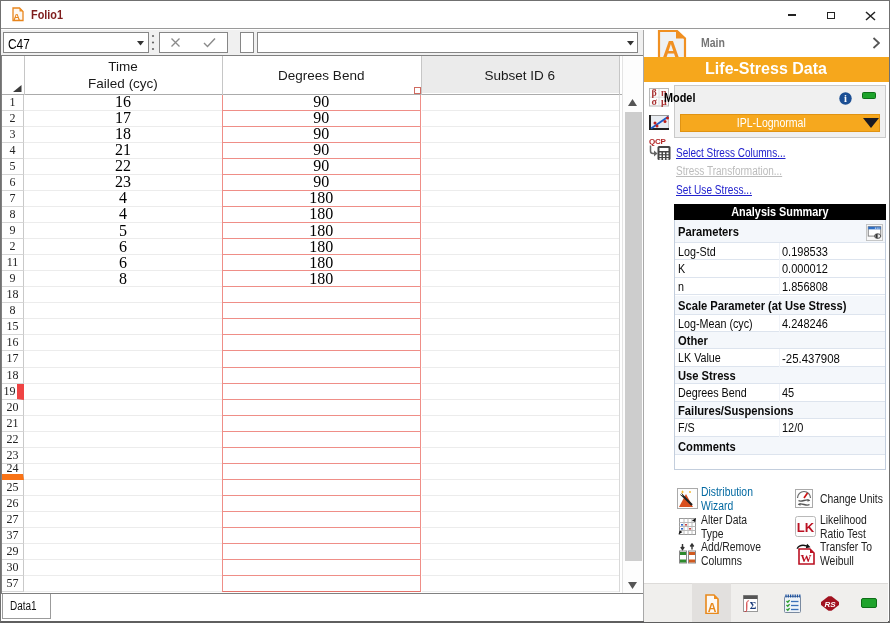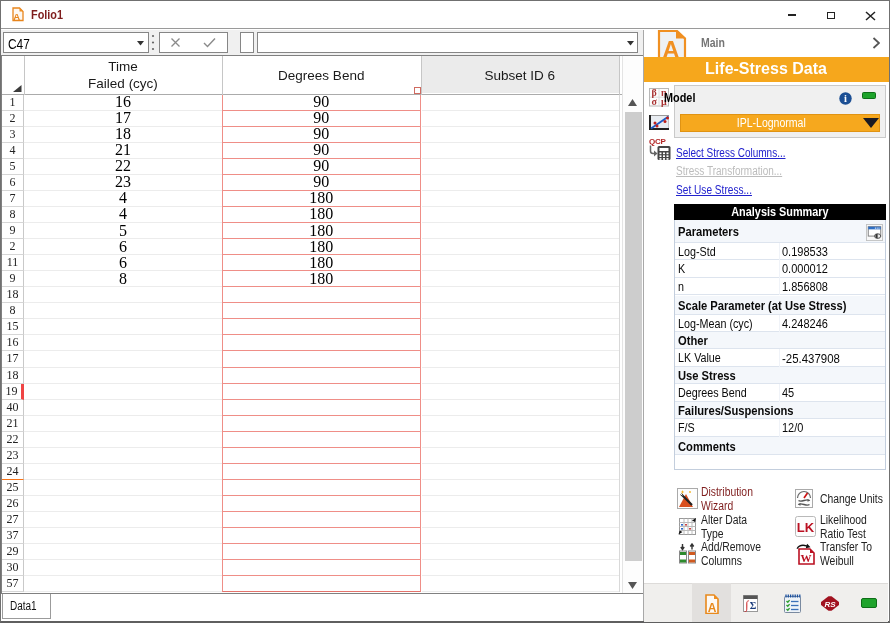--- a/index.html
+++ b/index.html
@@ -128,41 +128,41 @@
 <div class="abs serif" style="left:222px;top:335.40px;width:198.5px;height:16.06px;border-bottom:1px solid #ef8e87;border-left:1px solid #ef8e87;border-right:1px solid #ef8e87;font-size:16px;color:#000;display:flex;align-items:center;justify-content:center"></div>
 <div class="abs" style="left:421.5px;top:335.40px;width:197.5px;height:16.06px;border-bottom:1px solid #ececec"></div>
 <div class="abs serif" style="left:2px;top:351.46px;width:22px;height:16.06px;border-right:1px solid #c9c9c9;border-bottom:1px solid #d6d6d6;font-size:12px;color:#222;display:flex;align-items:center;justify-content:center">17</div>
 <div class="abs serif" style="left:24px;top:351.46px;width:198px;height:16.06px;border-bottom:1px solid #ececec;font-size:16px;color:#000;display:flex;align-items:center;justify-content:center"></div>
 <div class="abs serif" style="left:222px;top:351.46px;width:198.5px;height:16.06px;border-bottom:1px solid #ef8e87;border-left:1px solid #ef8e87;border-right:1px solid #ef8e87;font-size:16px;color:#000;display:flex;align-items:center;justify-content:center"></div>
 <div class="abs" style="left:421.5px;top:351.46px;width:197.5px;height:16.06px;border-bottom:1px solid #ececec"></div>
 <div class="abs serif" style="left:2px;top:367.52px;width:22px;height:16.06px;border-right:1px solid #c9c9c9;border-bottom:1px solid #d6d6d6;font-size:12px;color:#222;display:flex;align-items:center;justify-content:center">18</div>
 <div class="abs serif" style="left:24px;top:367.52px;width:198px;height:16.06px;border-bottom:1px solid #ececec;font-size:16px;color:#000;display:flex;align-items:center;justify-content:center"></div>
 <div class="abs serif" style="left:222px;top:367.52px;width:198.5px;height:16.06px;border-bottom:1px solid #ef8e87;border-left:1px solid #ef8e87;border-right:1px solid #ef8e87;font-size:16px;color:#000;display:flex;align-items:center;justify-content:center"></div>
 <div class="abs" style="left:421.5px;top:367.52px;width:197.5px;height:16.06px;border-bottom:1px solid #ececec"></div>
-<div class="abs serif" style="left:2px;top:383.58px;width:22px;height:16.06px;border-right:3px solid #ef4444;border-bottom:1px solid #d6d6d6;font-size:12px;color:#222;display:flex;align-items:center;justify-content:center">19</div>
+<div class="abs serif" style="left:2px;top:383.58px;width:22px;height:16.06px;border-right:7px solid #ef4444;border-bottom:1px solid #d6d6d6;font-size:12px;color:#222;display:flex;align-items:center;justify-content:center">19</div>
 <div class="abs serif" style="left:24px;top:383.58px;width:198px;height:16.06px;border-bottom:1px solid #ececec;font-size:16px;color:#000;display:flex;align-items:center;justify-content:center"></div>
 <div class="abs serif" style="left:222px;top:383.58px;width:198.5px;height:16.06px;border-bottom:1px solid #ef8e87;border-left:1px solid #ef8e87;border-right:1px solid #ef8e87;font-size:16px;color:#000;display:flex;align-items:center;justify-content:center"></div>
 <div class="abs" style="left:421.5px;top:383.58px;width:197.5px;height:16.06px;border-bottom:1px solid #ececec"></div>
-<div class="abs serif" style="left:2px;top:399.64px;width:22px;height:16.06px;border-right:1px solid #c9c9c9;border-bottom:1px solid #d6d6d6;font-size:12px;color:#222;display:flex;align-items:center;justify-content:center">40</div>
+<div class="abs serif" style="left:2px;top:399.64px;width:22px;height:16.06px;border-right:1px solid #c9c9c9;border-bottom:1px solid #d6d6d6;font-size:12px;color:#222;display:flex;align-items:center;justify-content:center">20</div>
 <div class="abs serif" style="left:24px;top:399.64px;width:198px;height:16.06px;border-bottom:1px solid #ececec;font-size:16px;color:#000;display:flex;align-items:center;justify-content:center"></div>
 <div class="abs serif" style="left:222px;top:399.64px;width:198.5px;height:16.06px;border-bottom:1px solid #ef8e87;border-left:1px solid #ef8e87;border-right:1px solid #ef8e87;font-size:16px;color:#000;display:flex;align-items:center;justify-content:center"></div>
 <div class="abs" style="left:421.5px;top:399.64px;width:197.5px;height:16.06px;border-bottom:1px solid #ececec"></div>
 <div class="abs serif" style="left:2px;top:415.70px;width:22px;height:16.06px;border-right:1px solid #c9c9c9;border-bottom:1px solid #d6d6d6;font-size:12px;color:#222;display:flex;align-items:center;justify-content:center">21</div>
 <div class="abs serif" style="left:24px;top:415.70px;width:198px;height:16.06px;border-bottom:1px solid #ececec;font-size:16px;color:#000;display:flex;align-items:center;justify-content:center"></div>
 <div class="abs serif" style="left:222px;top:415.70px;width:198.5px;height:16.06px;border-bottom:1px solid #ef8e87;border-left:1px solid #ef8e87;border-right:1px solid #ef8e87;font-size:16px;color:#000;display:flex;align-items:center;justify-content:center"></div>
 <div class="abs" style="left:421.5px;top:415.70px;width:197.5px;height:16.06px;border-bottom:1px solid #ececec"></div>
 <div class="abs serif" style="left:2px;top:431.76px;width:22px;height:16.06px;border-right:1px solid #c9c9c9;border-bottom:1px solid #d6d6d6;font-size:12px;color:#222;display:flex;align-items:center;justify-content:center">22</div>
 <div class="abs serif" style="left:24px;top:431.76px;width:198px;height:16.06px;border-bottom:1px solid #ececec;font-size:16px;color:#000;display:flex;align-items:center;justify-content:center"></div>
 <div class="abs serif" style="left:222px;top:431.76px;width:198.5px;height:16.06px;border-bottom:1px solid #ef8e87;border-left:1px solid #ef8e87;border-right:1px solid #ef8e87;font-size:16px;color:#000;display:flex;align-items:center;justify-content:center"></div>
 <div class="abs" style="left:421.5px;top:431.76px;width:197.5px;height:16.06px;border-bottom:1px solid #ececec"></div>
 <div class="abs serif" style="left:2px;top:447.82px;width:22px;height:16.06px;border-right:1px solid #c9c9c9;border-bottom:1px solid #d6d6d6;font-size:12px;color:#222;display:flex;align-items:center;justify-content:center">23</div>
 <div class="abs serif" style="left:24px;top:447.82px;width:198px;height:16.06px;border-bottom:1px solid #ececec;font-size:16px;color:#000;display:flex;align-items:center;justify-content:center"></div>
 <div class="abs serif" style="left:222px;top:447.82px;width:198.5px;height:16.06px;border-bottom:1px solid #ef8e87;border-left:1px solid #ef8e87;border-right:1px solid #ef8e87;font-size:16px;color:#000;display:flex;align-items:center;justify-content:center"></div>
 <div class="abs" style="left:421.5px;top:447.82px;width:197.5px;height:16.06px;border-bottom:1px solid #ececec"></div>
-<div class="abs serif" style="left:2px;top:463.88px;width:22px;height:16.06px;border-right:1px solid #c9c9c9;border-bottom:1px solid #f97316;font-size:12px;color:#222;display:flex;align-items:center;justify-content:center">24</div>
+<div class="abs serif" style="left:2px;top:463.88px;width:22px;height:16.06px;border-right:1px solid #c9c9c9;border-bottom:6px solid #f97316;font-size:12px;color:#222;display:flex;align-items:center;justify-content:center">24</div>
 <div class="abs serif" style="left:24px;top:463.88px;width:198px;height:16.06px;border-bottom:1px solid #ececec;font-size:16px;color:#000;display:flex;align-items:center;justify-content:center"></div>
 <div class="abs serif" style="left:222px;top:463.88px;width:198.5px;height:16.06px;border-bottom:1px solid #ef8e87;border-left:1px solid #ef8e87;border-right:1px solid #ef8e87;font-size:16px;color:#000;display:flex;align-items:center;justify-content:center"></div>
 <div class="abs" style="left:421.5px;top:463.88px;width:197.5px;height:16.06px;border-bottom:1px solid #ececec"></div>
 <div class="abs serif" style="left:2px;top:479.94px;width:22px;height:16.06px;border-right:1px solid #c9c9c9;border-bottom:1px solid #d6d6d6;font-size:12px;color:#222;display:flex;align-items:center;justify-content:center">25</div>
 <div class="abs serif" style="left:24px;top:479.94px;width:198px;height:16.06px;border-bottom:1px solid #ececec;font-size:16px;color:#000;display:flex;align-items:center;justify-content:center"></div>
 <div class="abs serif" style="left:222px;top:479.94px;width:198.5px;height:16.06px;border-bottom:1px solid #ef8e87;border-left:1px solid #ef8e87;border-right:1px solid #ef8e87;font-size:16px;color:#000;display:flex;align-items:center;justify-content:center"></div>
 <div class="abs" style="left:421.5px;top:479.94px;width:197.5px;height:16.06px;border-bottom:1px solid #ececec"></div>
 <div class="abs serif" style="left:2px;top:496.00px;width:22px;height:16.06px;border-right:1px solid #c9c9c9;border-bottom:1px solid #d6d6d6;font-size:12px;color:#222;display:flex;align-items:center;justify-content:center">26</div>
 <div class="abs serif" style="left:24px;top:496.00px;width:198px;height:16.06px;border-bottom:1px solid #ececec;font-size:16px;color:#000;display:flex;align-items:center;justify-content:center"></div>
 <div class="abs serif" style="left:222px;top:496.00px;width:198.5px;height:16.06px;border-bottom:1px solid #ef8e87;border-left:1px solid #ef8e87;border-right:1px solid #ef8e87;font-size:16px;color:#000;display:flex;align-items:center;justify-content:center"></div>
@@ -361,21 +361,21 @@
 <path d="M13 10.9 a2.6 2.6 0 0 0 0 5.2 z" fill="#333"></path>
 </svg>
 <svg class="abs" style="left:677px;top:488px" width="21" height="21" viewBox="0 0 21 21">
 <rect x="0.5" y="0.5" width="20" height="20" fill="#fdfdfd" stroke="#aaa"></rect>
 <path d="M2 19 L9 6 L16 19 z" fill="#d94f1e"></path>
 <path d="M4 6 L15 17" stroke="#222" stroke-width="2.2"></path>
 <path d="M3 5 l2.4 2.4" stroke="#fff" stroke-width="1"></path>
 <path d="M5.5 2 l0.5 1.5 1.5 0.5 -1.5 0.5 -0.5 1.5 -0.5 -1.5 -1.5 -0.5 1.5 -0.5 z" fill="#f2b01e"></path>
 <circle cx="13" cy="4" r="0.9" fill="#f2b01e"></circle>
 </svg>
-<div class="abs" style="left:701px;top:485px;font-size:12.5px;color:#7f1d1d;line-height:14px"><span style="display:inline-block;transform:scaleX(0.83);transform-origin:0 50%;white-space:nowrap;">Distribution</span><br><span style="display:inline-block;transform:scaleX(0.83);transform-origin:0 50%;white-space:nowrap;">Wizard</span></div>
+<div class="abs" style="left:701px;top:485px;font-size:12.5px;color:#0369a1;line-height:14px"><span style="display:inline-block;transform:scaleX(0.83);transform-origin:0 50%;white-space:nowrap;">Distribution</span><br><span style="display:inline-block;transform:scaleX(0.83);transform-origin:0 50%;white-space:nowrap;">Wizard</span></div>
 <svg class="abs" style="left:795px;top:489px" width="18" height="19" viewBox="0 0 18 19">
 <rect x="0.5" y="0.5" width="17" height="18" fill="#fdfdfd" stroke="#aaa"></rect>
 <path d="M2.5 9 a6.5 6.5 0 0 1 13 0" fill="none" stroke="#666" stroke-width="1.2"></path>
 <path d="M9 9 L12.5 4" stroke="#cc1111" stroke-width="1.7"></path>
 <path d="M3.5 11.5 c2.8 2.3 8.2 -2.3 11 0 M3.5 15.5 c2.8 -2.3 8.2 2.3 11 0" fill="none" stroke="#555" stroke-width="1.4"></path>
 <path d="M12.5 10.2 l2.8 1.3 -2.8 1.3 z" fill="#555"></path>
     <path d="M5.5 14.2 l-2.8 1.3 2.8 1.3 z" fill="#555"></path>
 </svg>
 <div class="abs" style="left:820px;top:491.5px;font-size:12.5px;color:#222"><span style="display:inline-block;transform:scaleX(0.83);transform-origin:0 50%;white-space:nowrap;">Change Units</span></div>
 <svg class="abs" style="left:677px;top:515.5px" width="21" height="21" viewBox="0 0 21 21">

